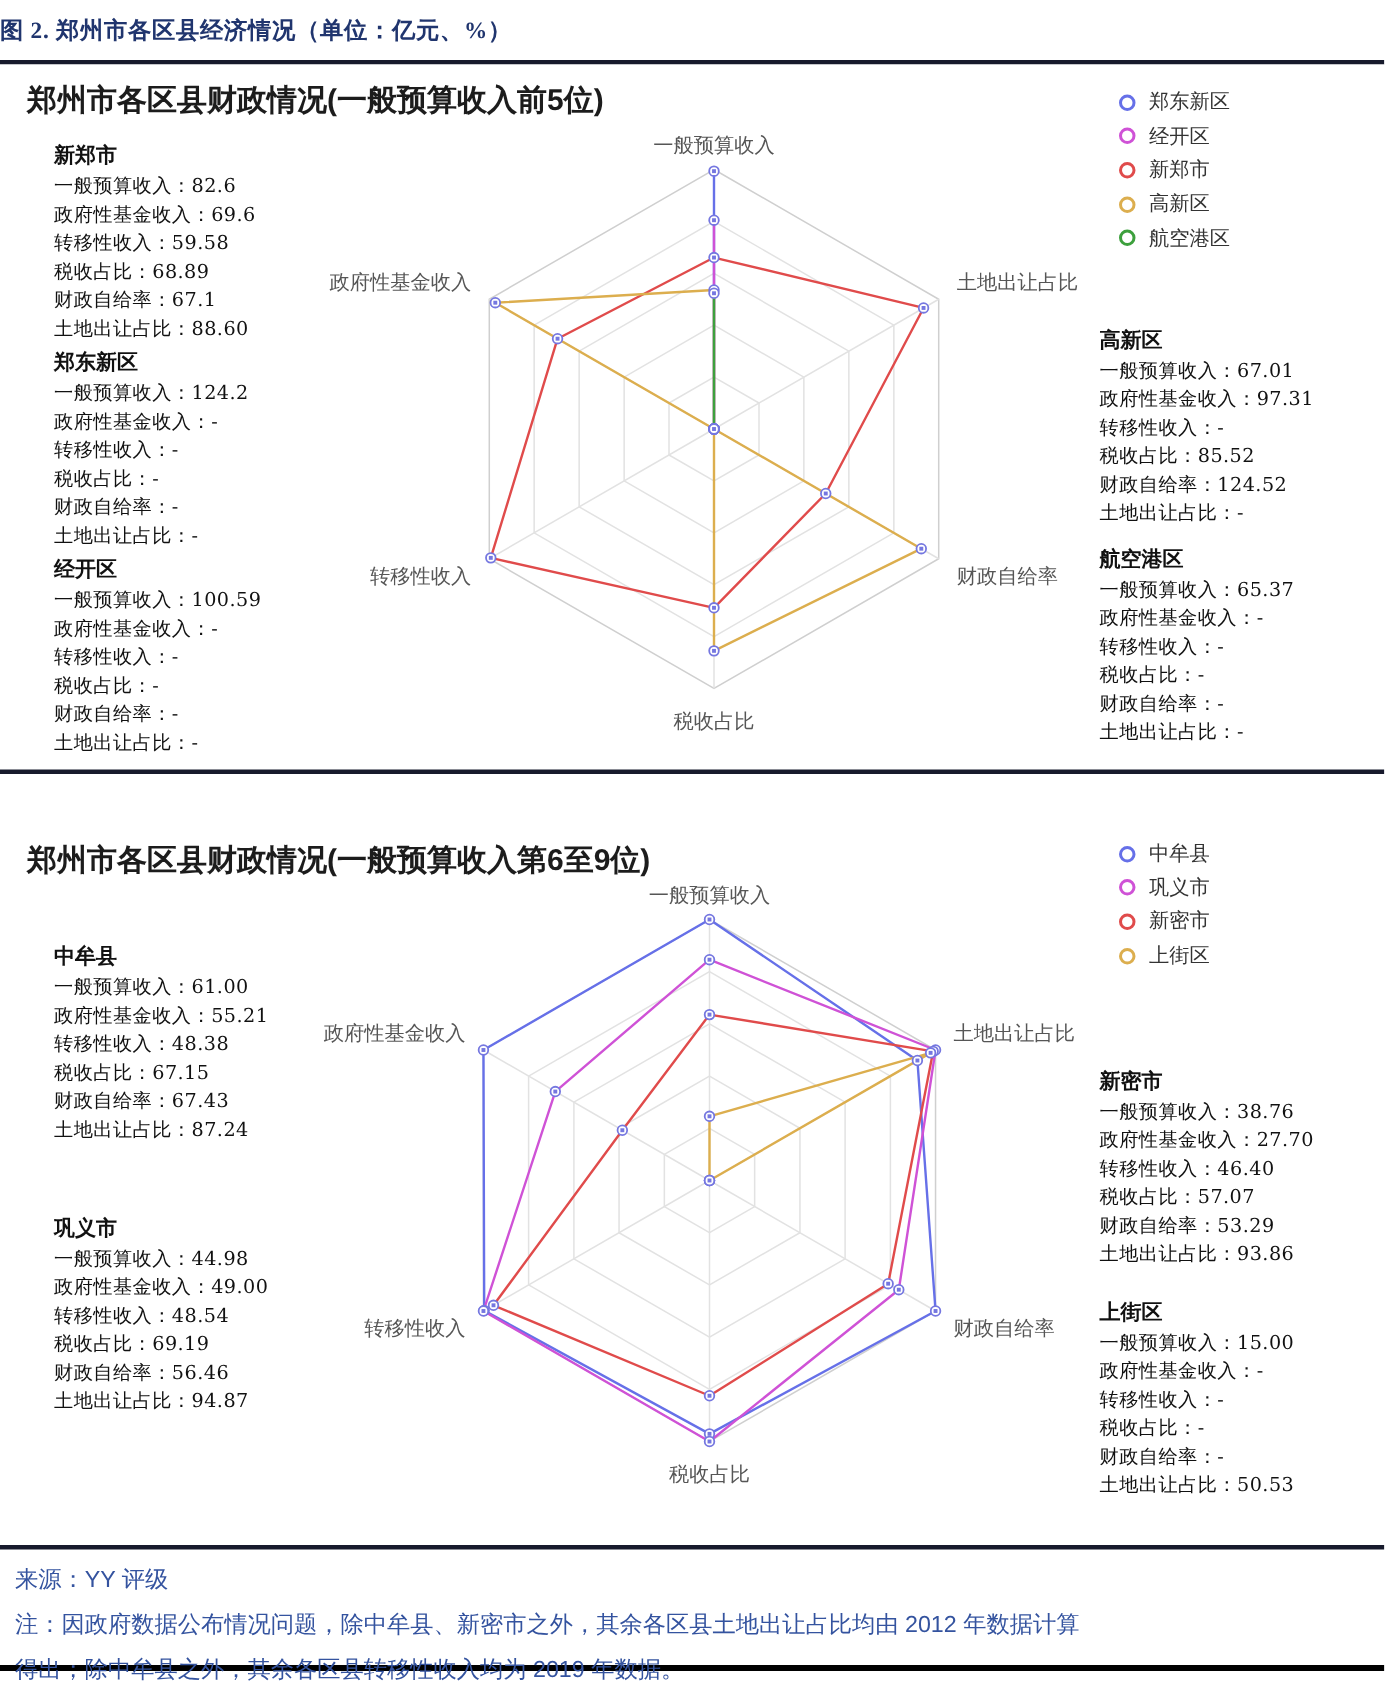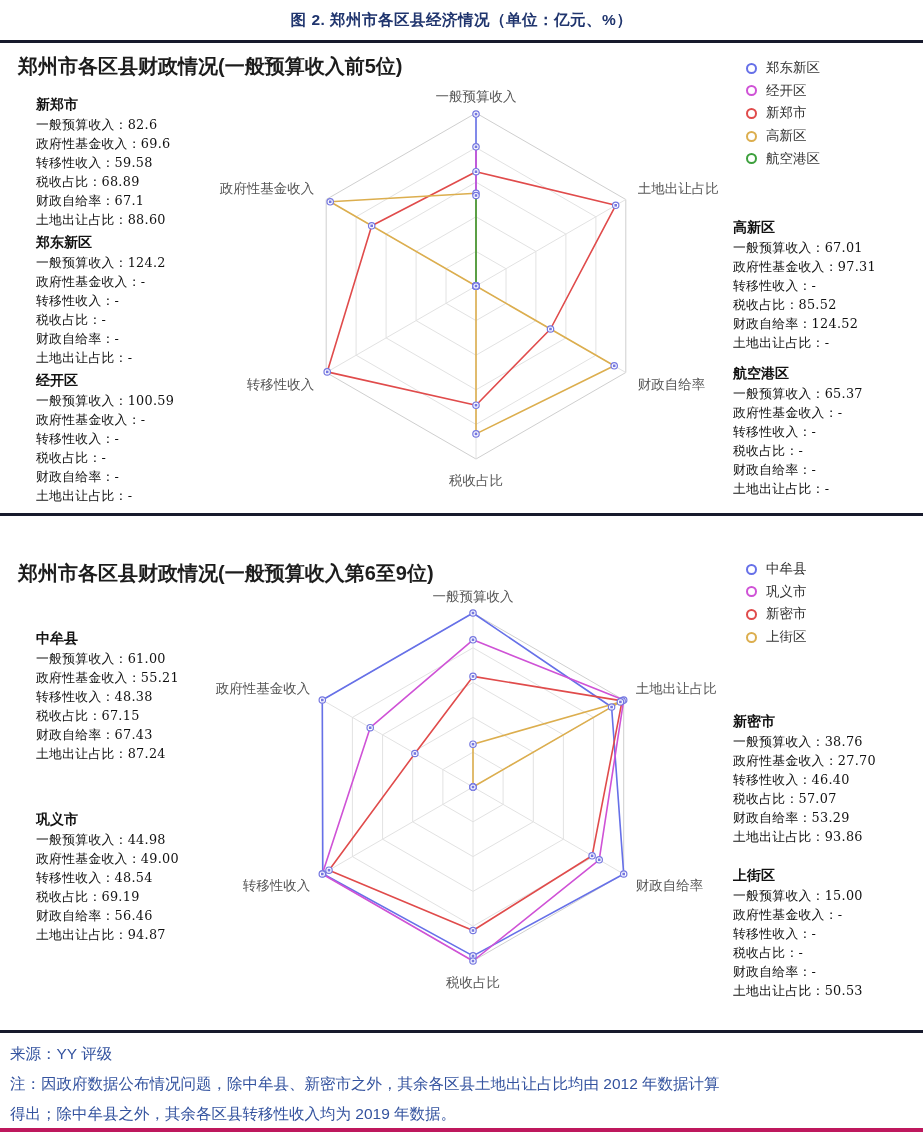--- a/index.html
+++ b/index.html
@@ -1,19 +1,19 @@
 <!DOCTYPE html>
 <html><head>
 <meta charset="utf-8">
 <style>
   html,body{margin:0;padding:0;background:#fff;}
   #page{position:relative;width:923px;height:1136px;background:#fff;overflow:hidden;
         font-family:"Liberation Sans","DejaVu Sans",sans-serif;}
   
-  #header{height:40px;border-bottom:3px solid #171a2c;display:flex;align-items:center;justify-content:center;}
+  #header{height:40px;border-bottom:3px solid #171a2c;display:flex;align-items:center;font-family:Liberation Serif, serif;}
   #page-title{font-size:15.5px;font-weight:bold;color:#20356e;letter-spacing:0.5px;}
   
   .section{position:relative;width:923px;background:#fff;}
   #sec1{height:470px;border-bottom:3px solid #171a2c;}
   #sec2{height:514px;border-bottom:3px solid #171a2c;}
   .section svg{position:absolute;left:0;top:0;}
   .chart-title{position:absolute;left:18px;font-size:20px;font-weight:bold;color:#1c1c1c;}
   #sec1 .chart-title{top:10px;}
   #sec2 .chart-title{top:44px;}
   .legend{position:absolute;left:746px;}
@@ -23,21 +23,21 @@
   .legend-swatch{width:11px;height:11px;border-radius:50%;background:#fff;border:2px solid #888;
                  box-sizing:border-box;margin-right:9px;flex:0 0 auto;}
   .legend-label{font-size:13.5px;color:#333;white-space:nowrap;}
   
   .anno{position:absolute;font-family:"DejaVu Serif","Liberation Serif",serif;color:#111;white-space:nowrap;}
   .anno-name{font-size:14px;font-weight:bold;line-height:19px;margin-bottom:1px;}
   .anno-line{font-size:12.8px;line-height:19px;letter-spacing:0.3px;}
   
   svg text{font-family:"Liberation Sans","DejaVu Sans",sans-serif;}
   
-  #footer{height:99px;padding:6px 10px 0 10px;box-sizing:border-box;border-bottom:4px solid #be185d;}
+  #footer{height:81px;padding:6px 10px 0 10px;box-sizing:border-box;border-bottom:4px solid #000000;}
   .footer-line{font-size:15.5px;line-height:30px;color:#34539f;}
 </style>
 </head>
 <body>
 
 <div id="page">
 
   <div id="header">
     <span id="page-title">图 2. 郑州市各区县经济情况（单位：亿元、%）</span>
   </div>

